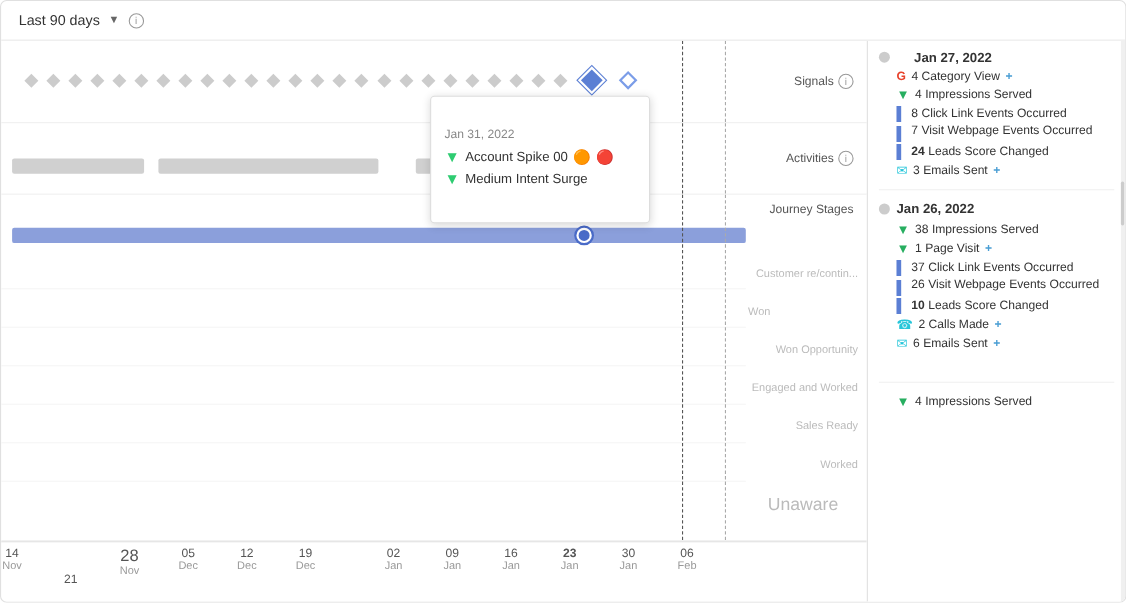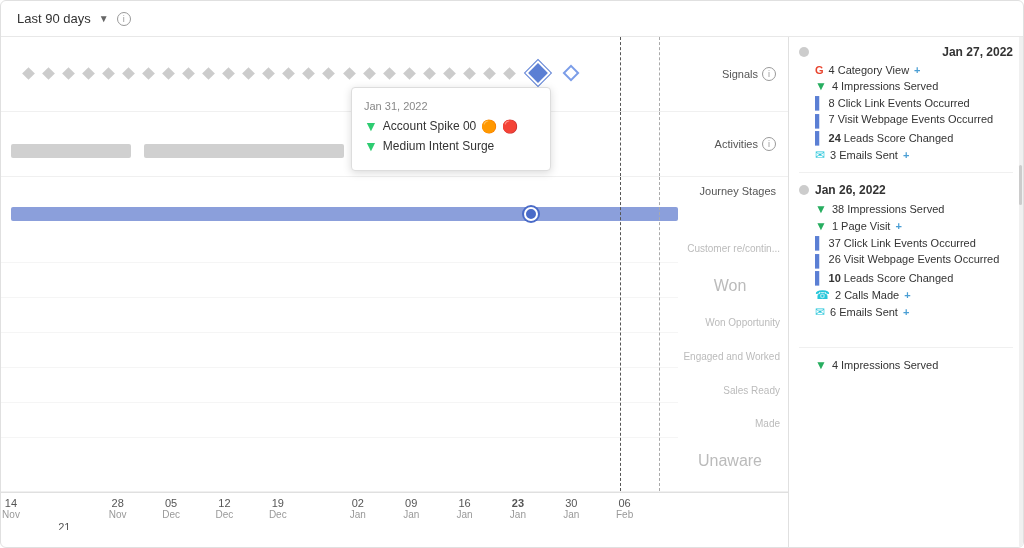--- a/index.html
+++ b/index.html
@@ -112,25 +112,25 @@
           <span>Journey Stages</span>
         </div>
 
         <div style="position:absolute; left:10px; right:110px; top:30px; height:14px; background:#8b9fdb; border-radius:2px;">
 
           <div style="position:absolute; left:78%; top:50%; transform:translate(-50%,-50%); width:14px; height:14px; border-radius:50%; background:#4a6bc8; border:2px solid #fff; box-shadow:0 0 0 2px #4a6bc8;"></div>
         </div>
 
         <div style="position:absolute; right:8px; top:55px; bottom:0; width:100px; display:flex; flex-direction:column; justify-content:space-around; padding-bottom:10px;">
           <span style="font-size:10px; color:#bbb; text-align:right;">Customer re/contin...</span>
-          <span style="font-size:16px; color:#bbb; text-align:center;">Won</span>
+          <span style="font-size:10px; color:#bbb; text-align:left;">Won</span>
           <span style="font-size:10px; color:#bbb; text-align:right;">Won Opportunity</span>
           <span style="font-size:10px; color:#bbb; text-align:right;">Engaged and Worked</span>
           <span style="font-size:10px; color:#bbb; text-align:right;">Sales Ready</span>
-          <span style="font-size:10px; color:#bbb; text-align:right;">Made</span>
+          <span style="font-size:10px; color:#bbb; text-align:right;">Worked</span>
           <span style="font-size:16px; color:#bbb; text-align:center;">Unaware</span>
         </div>
 
         <div style="position:absolute; left:0; right:110px; top:85px; height:1px; background:#f5f5f5;"></div>
         <div style="position:absolute; left:0; right:110px; top:120px; height:1px; background:#f5f5f5;"></div>
         <div style="position:absolute; left:0; right:110px; top:155px; height:1px; background:#f5f5f5;"></div>
         <div style="position:absolute; left:0; right:110px; top:190px; height:1px; background:#f5f5f5;"></div>
         <div style="position:absolute; left:0; right:110px; top:225px; height:1px; background:#f5f5f5;"></div>
         <div style="position:absolute; left:0; right:110px; top:260px; height:1px; background:#f5f5f5;"></div>
 
@@ -142,21 +142,21 @@
         <div style="position:absolute; left:10px; right:110px; top:0; bottom:0;">
           <div style="position:absolute; left:0%; top:4px; text-align:center; transform:translateX(-50%);">
             <div style="font-size:11px; color:#555;">14</div>
             <div style="font-size:10px; color:#999;">Nov</div>
           </div>
           <div style="position:absolute; left:8%; top:4px; text-align:center; transform:translateX(-50%);margin-top:24px;">
             <div style="font-size:11px; color:#555;">21</div>
             <div style="font-size:10px; color:#999;">Nov</div>
           </div>
           <div style="position:absolute; left:16%; top:4px; text-align:center; transform:translateX(-50%);">
-            <div style="font-size:11px; color:#555;">28</div>
+            <div style="font-size:15px; color:#555;">28</div>
             <div style="font-size:10px; color:#999;">Nov</div>
           </div>
           <div style="position:absolute; left:24%; top:4px; text-align:center; transform:translateX(-50%);">
             <div style="font-size:11px; color:#555;">05</div>
             <div style="font-size:10px; color:#999;">Dec</div>
           </div>
           <div style="position:absolute; left:32%; top:4px; text-align:center; transform:translateX(-50%);">
             <div style="font-size:11px; color:#555;">12</div>
             <div style="font-size:10px; color:#999;">Dec</div>
           </div>
@@ -184,40 +184,40 @@
             <div style="font-size:11px; color:#555;">30</div>
             <div style="font-size:10px; color:#999;">Jan</div>
           </div>
           <div style="position:absolute; left:92%; top:4px; text-align:center; transform:translateX(-50%);">
             <div style="font-size:11px; color:#555;">06</div>
             <div style="font-size:10px; color:#999;">Feb</div>
           </div>
         </div>
       </div>
 
-      <div class="tooltip" style="position:absolute; top:50px; left:350px; z-index:30; background:#fff; border:1px solid #ddd; border-radius:4px; padding:12px 12px; box-shadow:0 2px 8px rgba(0,0,0,0.15); width:200px;">
+      <div class="tooltip" style="position:absolute; top:50px; left:390px; z-index:30; background:#fff; border:1px solid #ddd; border-radius:4px; padding:28px 12px; box-shadow:0 2px 8px rgba(0,0,0,0.15); width:200px;">
         <div class="tooltip-date" style="font-size:11px; color:#888; margin-bottom:6px;">Jan 31, 2022</div>
         <div class="tooltip-item" style="display:flex; align-items:center; gap:5px; margin-bottom:4px; font-size:12px;">
           <span style="color:#2ecc71; font-size:14px;">▼</span>
           <span style="font-weight:500;">Account Spike 00</span>
           <span style="font-size:13px;">🟠</span>
           <span style="font-size:13px;">🔴</span>
         </div>
         <div class="tooltip-item" style="display:flex; align-items:center; gap:5px; font-size:12px;">
           <span style="color:#2ecc71; font-size:14px;">▼</span>
           <span>Medium Intent Surge</span>
         </div>
       </div>
 
     </div>
 
     <div class="right-panel" style="width:235px; border-left:1px solid #e0e0e0; overflow-y:auto; padding:8px 10px; background:#fff;">
 
       <div class="date-section" style="margin-bottom:10px;">
-        <div style="display:flex; align-items:center; gap:3px; margin-bottom:5px;justify-content:space-between;">
+        <div style="display:flex; align-items:center; gap:22px; margin-bottom:5px;">
           <div style="width:10px; height:10px; border-radius:50%; background:#ccc; flex-shrink:0;"></div>
           <span style="font-size:12px; font-weight:600; color:#333;">Jan 27, 2022</span>
         </div>
         <div style="display:flex; align-items:center; gap:5px; padding-left:16px; margin-bottom:3px; font-size:11px;">
           <span style="color:#e8432d; font-weight:bold; font-size:11px;">G</span>
           <span>4 Category View</span>
           <span style="color:#4a9ed4; font-weight:bold; cursor:pointer;">+</span>
         </div>
         <div style="display:flex; align-items:center; gap:5px; padding-left:16px; margin-bottom:3px; font-size:11px;">
           <span style="color:#27ae60; font-size:12px;">▼</span>

